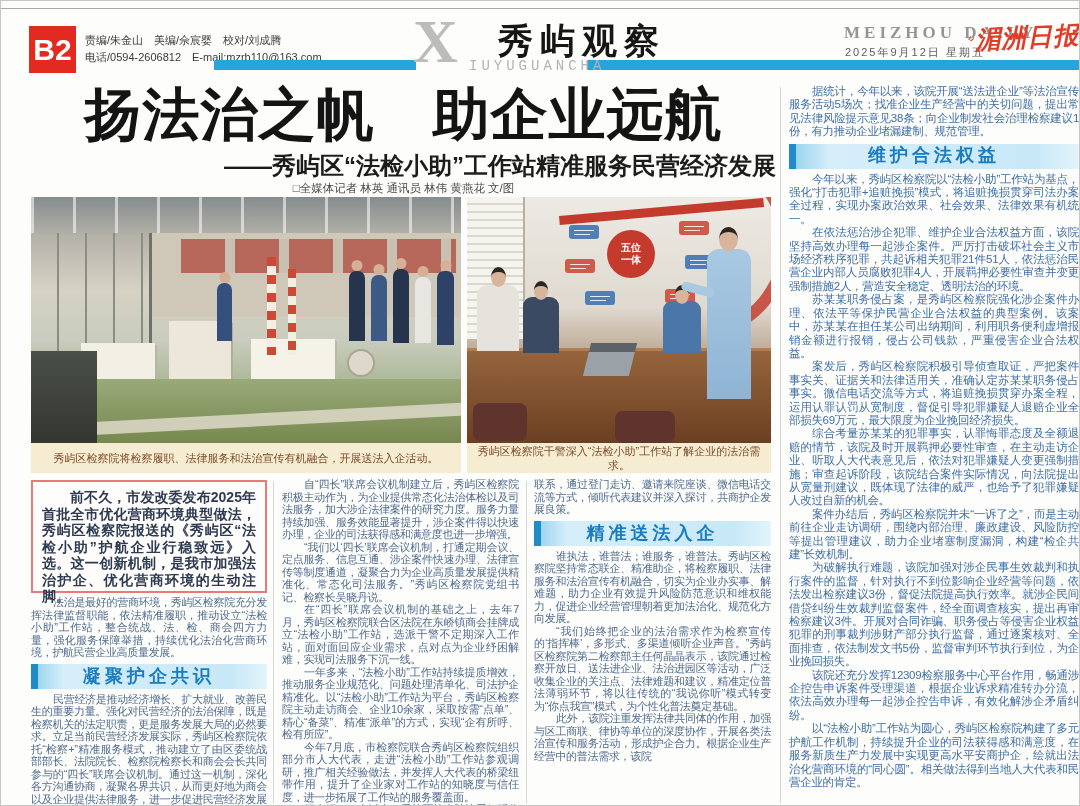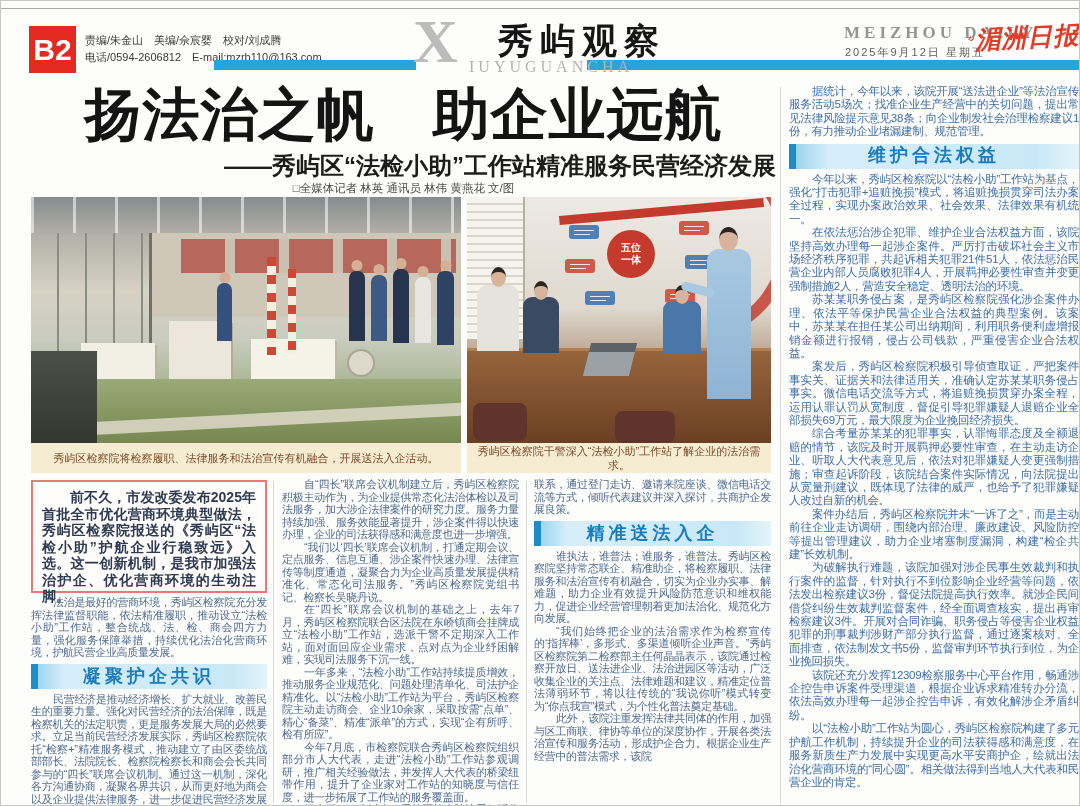--- a/index.html
+++ b/index.html
@@ -13,21 +13,21 @@
   .top-rule{left:0;top:7px;width:1080px;height:1px;background:#a9a9a7;}
   .b2-box{left:28px;top:25px;width:47px;height:47px;background:#e32a20;color:#fff;
           font-size:30px;font-weight:bold;display:flex;align-items:center;justify-content:center;}
   .editor-lines{left:84px;top:31px;width:300px;font-size:11px;line-height:17px;color:#3a3a3a;}
   .stripe{top:59px;height:10px;background:#27a5da;}
   .stripe-l{left:213px;width:202px;}
   .stripe-r{left:586px;width:494px;}
   .sec-x{left:412px;top:10px;font-family:"Liberation Serif",serif;font-size:62px;font-weight:bold;
          color:#bcbcbc;line-height:60px;}
   .sec-cn{left:497px;top:17px;font-size:35px;font-weight:900;color:#161616;letter-spacing:7px;}
-  .sec-py{left:468px;top:57px;font-family:Liberation Serif, serif;font-size:16px;color:#b3b3b1;letter-spacing:4px;}
+  .sec-py{left:468px;top:57px;font-family:Liberation Mono, monospace;font-size:14px;color:#b3b3b1;letter-spacing:4px;}
   .mz-en{left:843px;top:22px;font-family:"Liberation Serif",serif;font-size:17px;font-weight:bold;
          color:#959595;letter-spacing:4px;}
   .mz-date{left:844px;top:44px;font-size:11px;color:#5c5c5c;letter-spacing:2px;}
   .mz-logo{left:966px;top:14px;width:112px;height:44px;display:flex;align-items:center;}
   .mz-logo-text{font-size:25px;font-weight:900;font-style:italic;color:#e23c28;letter-spacing:1px;
                 transform:rotate(-3deg);white-space:nowrap;}
 
   
   .headline{left:30px;top:82px;width:745px;text-align:center;font-size:57px;font-weight:900;
             color:#141414;letter-spacing:1px;line-height:62px;white-space:nowrap;}

